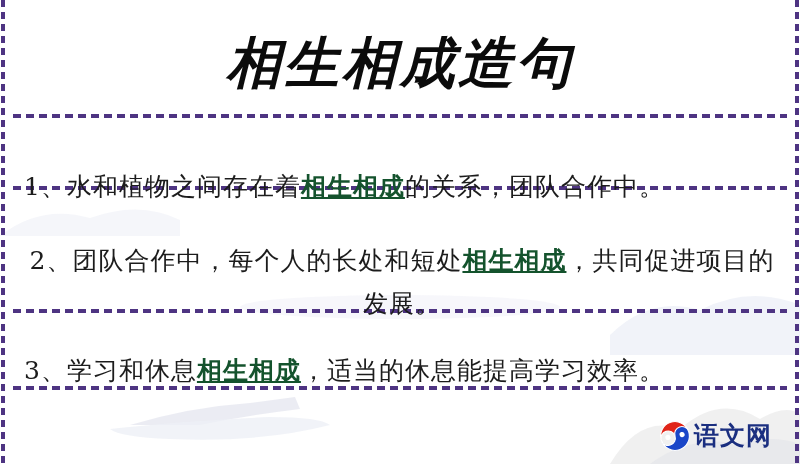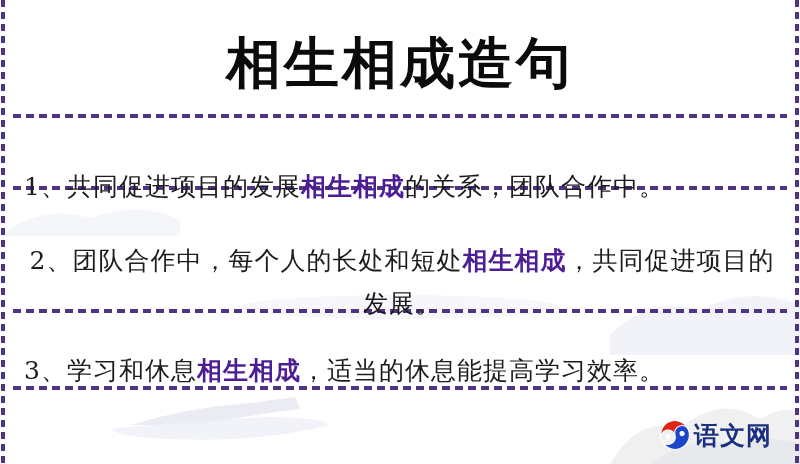--- a/index.html
+++ b/index.html
@@ -33,39 +33,40 @@
   .hline.l3 { top: 309px; }
   .hline.l4 { top: 386px; }
 
   
   .title {
     position: absolute; top: 24px; left: 0; right: 0;
     text-align: center;
     font-size: 55px; line-height: 78px;
     font-weight: 900; color: #0b0b0b;
     letter-spacing: 3px;
+    font-style: italic;
   }
 
   
   .sentence {
     position: absolute; left: 24px; width: 756px;
     font-size: 25px; line-height: 43px;
     color: #1c1c1c; letter-spacing: 1px;
   }
   .sentence .hl {
-    color: #4c1d95; font-weight: bold;
+    color: #14532d; font-weight: bold; text-decoration: underline;
   }
   .s1 { top: 140px; }
   .s2 { top: 214px; text-align: center; }
   .s3 { top: 324px; }
 
   
   .logo {
     position: absolute; right: 28px; bottom: 12px;
-    display: flex; align-items: flex-start; gap: 3px;
+    display: flex; align-items: flex-end; gap: 3px;
   }
   .logo-icon { width: 32px; height: 32px; }
   .logo-text {
     font-size: 25px; font-weight: bold; color: #1b2f80;
     font-family: "DejaVu Sans", sans-serif;
     letter-spacing: 1px;
   }
 </style>
 </head>
 <body>
@@ -93,21 +94,21 @@
   <div class="vborder left"></div>
   <div class="vborder right"></div>
   <div class="hline l1"></div>
   <div class="hline l2"></div>
   <div class="hline l3"></div>
   <div class="hline l4"></div>
 
   <div class="title">相生相成造句</div>
 
   <p class="sentence s1">
-    <span>1、</span><span>共同促进项目的发展</span><span class="hl">相生相成</span><span>的关系，团队合作中。</span>
+    <span>1、</span><span>水和植物之间存在着</span><span class="hl">相生相成</span><span>的关系，团队合作中。</span>
   </p>
 
   <p class="sentence s2">
     <span>2、</span><span>团队合作中，每个人的长处和短处</span><span class="hl">相生相成</span><span>，共同促进项目的发展。</span>
   </p>
 
   <p class="sentence s3">
     <span>3、</span><span>学习和休息</span><span class="hl">相生相成</span><span>，适当的休息能提高学习效率。</span>
   </p>
 

